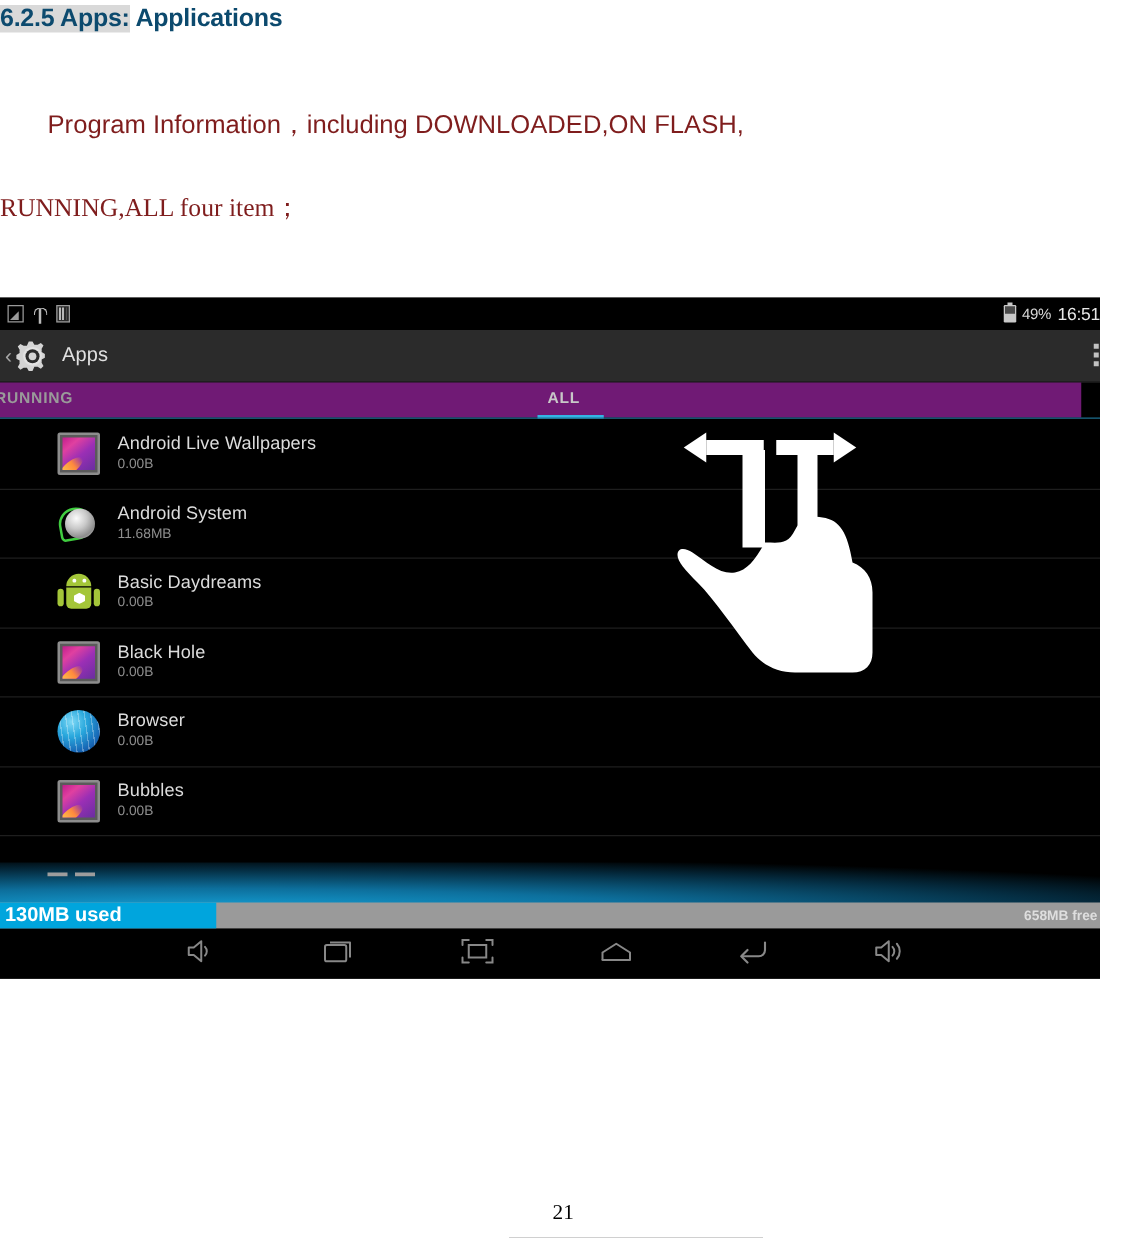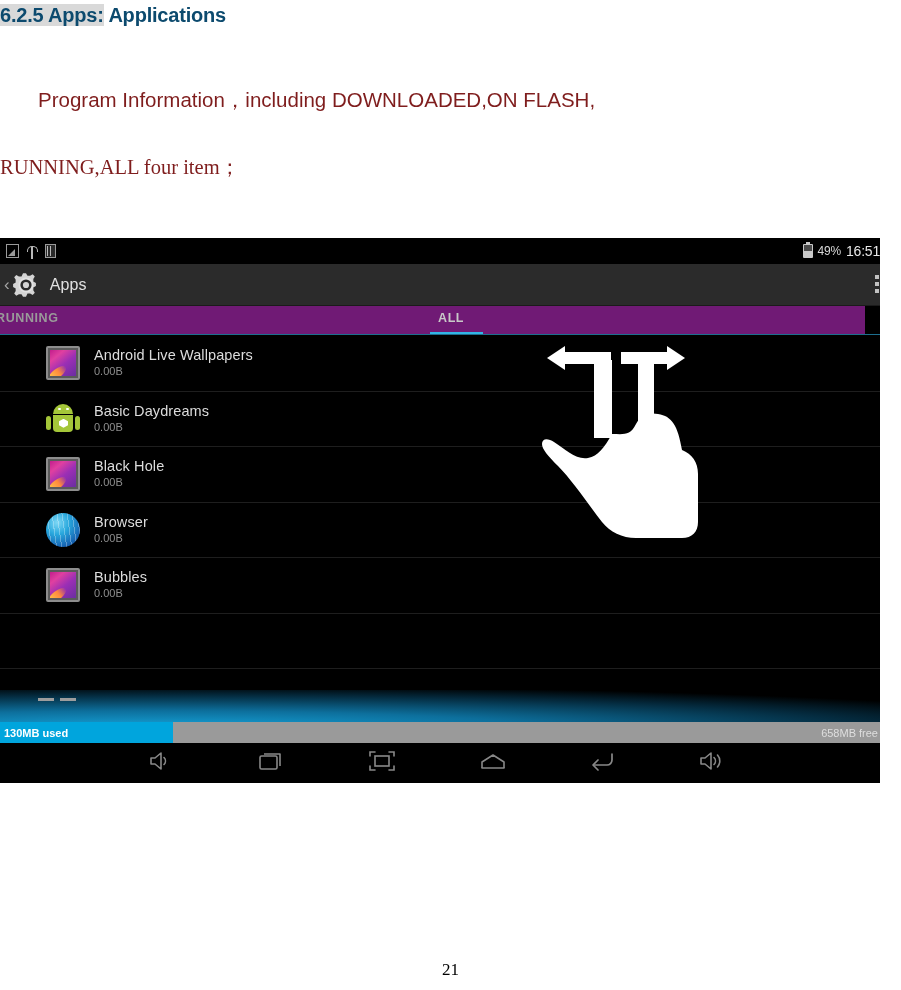--- a/index.html
+++ b/index.html
@@ -210,27 +210,27 @@
   }
   .storage-bar {
     position: absolute; left: 0; top: 36px; width: 880px; height: 21px;
     background: #9a9a9a; display: flex; align-items: center;
   }
   .storage-used {
     height: 21px; width: 173px; background: #00a5dd;
     display: flex; align-items: center;
   }
   .storage-used span {
-    font-size: 11px; font-weight: bold; color: #ffffff; padding-left: 4px; white-space:nowrap;
+    font-size: 16px; font-weight: bold; color: #ffffff; padding-left: 4px; white-space:nowrap;
   }
   .storage-free {
     flex: 1; display: flex; align-items: center; justify-content: flex-end; height:21px;
   }
   .storage-free span {
-    font-size: 11px; font-weight: normal; color: #dedede; padding-right: 2px; white-space:nowrap;
+    font-size: 11px; font-weight: bold; color: #dedede; padding-right: 2px; white-space:nowrap;
   }
   .storage-dashes {
     position:absolute; left: 38px; top: 12px; display:flex; gap:6px; z-index:5;
   }
   .storage-dashes i { display:block; width:16px; height:2.5px; background:#9d9d9d; }
 
   
   .navbar {
     position: absolute; left: 0; top: 505px; width: 880px; height: 40px;
     background: #000; display: flex; align-items: center; justify-content: space-around;
@@ -306,20 +306,30 @@
       <div class="app-row">
         <span class="app-icon ico-wall">
             <i></i>
           </span>
         <span class="app-text">
           <span class="app-name">Android Live Wallpapers</span>
           <span class="app-size">0.00B</span>
         </span>
       </div>
 
+      <div class="app-row">
+        <span class="app-icon ico-sys">
+          <span class="leaf"></span>
+            <span class="disc"></span>
+        </span>
+        <span class="app-text">
+          <span class="app-name">Android System</span>
+          <span class="app-size">11.68MB</span>
+        </span>
+      </div>
 
       <div class="app-row">
         <span class="app-icon ico-droid">
           <span class="head"></span>
             <span class="eye l"></span>
             <span class="eye r"></span>
           <span class="arm l"></span>
             <span class="arm r"></span>
           <span class="body"></span>
             <span class="cube"></span>

